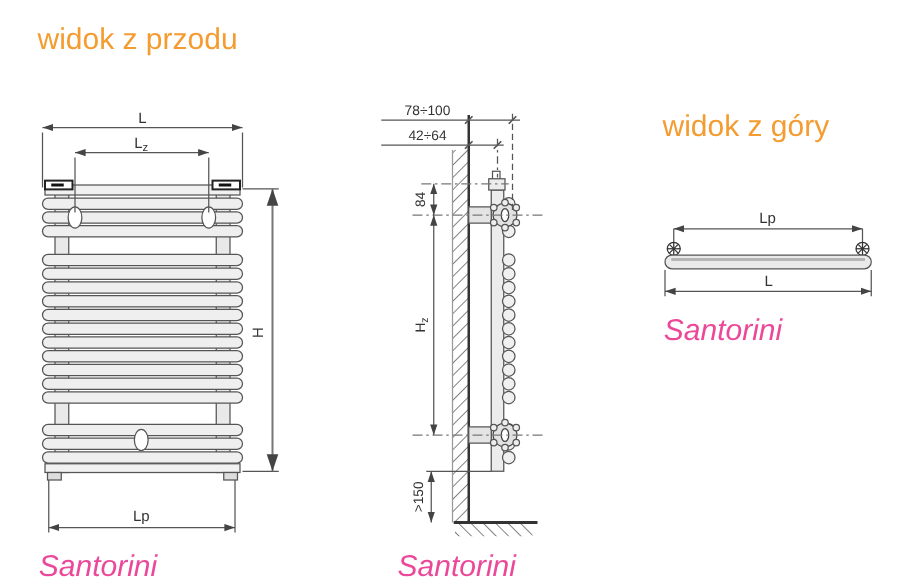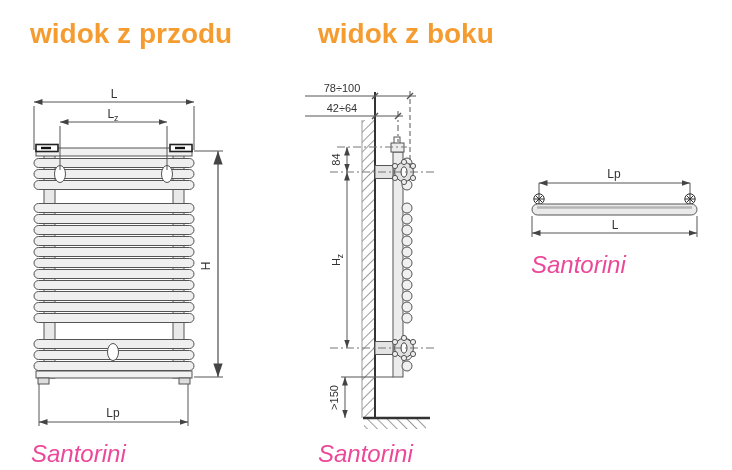--- a/index.html
+++ b/index.html
@@ -1,37 +1,37 @@
 <!DOCTYPE html>
 <html><head>
 <meta charset="utf-8">
 <style>
   html,body{margin:0;padding:0;background:#fff;}
   .canvas{
     position:relative;width:732px;height:470px;background:#ffffff;overflow:hidden;
     font-family:"Liberation Sans", sans-serif;
   }
   .view-title{
-    position:absolute;font-weight:bold;font-size:28px;letter-spacing:0px;
+    position:absolute;font-weight:normal;font-size:24px;letter-spacing:0px;
     color:#F59C31;white-space:nowrap;
   }
   .model-label{
     position:absolute;font-style:italic;font-size:24px;color:#ec4899;white-space:nowrap;
   }
   svg{position:absolute;overflow:visible;}
   .dimtxt{font-family:"Liberation Sans",sans-serif;font-size:12px;fill:#333;}
   .dimtxt-sm{font-family:"Liberation Sans",sans-serif;font-size:11px;fill:#333;}
 </style>
 </head>
 <body>
 
 <div class="canvas">
 
   <div class="view-title" style="left:30px;top:18px;">widok z przodu</div>
-  <div class="view-title" style="left:318px;top:18px;">widok z boku</div>
+  <div class="view-title" style="left:530px;top:88px;">widok z góry</div>
 
   <div class="model-label" style="left:31px;top:440px;">Santorini</div>
   <div class="model-label" style="left:318px;top:440px;">Santorini</div>
   <div class="model-label" style="left:531px;top:251px;">Santorini</div>
 
   <svg style="left:20px;top:90px;" width="220" height="350" viewBox="0 0 220 350">
     <defs>
       <marker id="arrF" markerWidth="9" markerHeight="7" refX="8.5" refY="3.5" orient="auto-start-reverse">
         <path d="M0,0.6 L8.5,3.5 L0,6.4 Z" fill="#444"></path>
       </marker>

